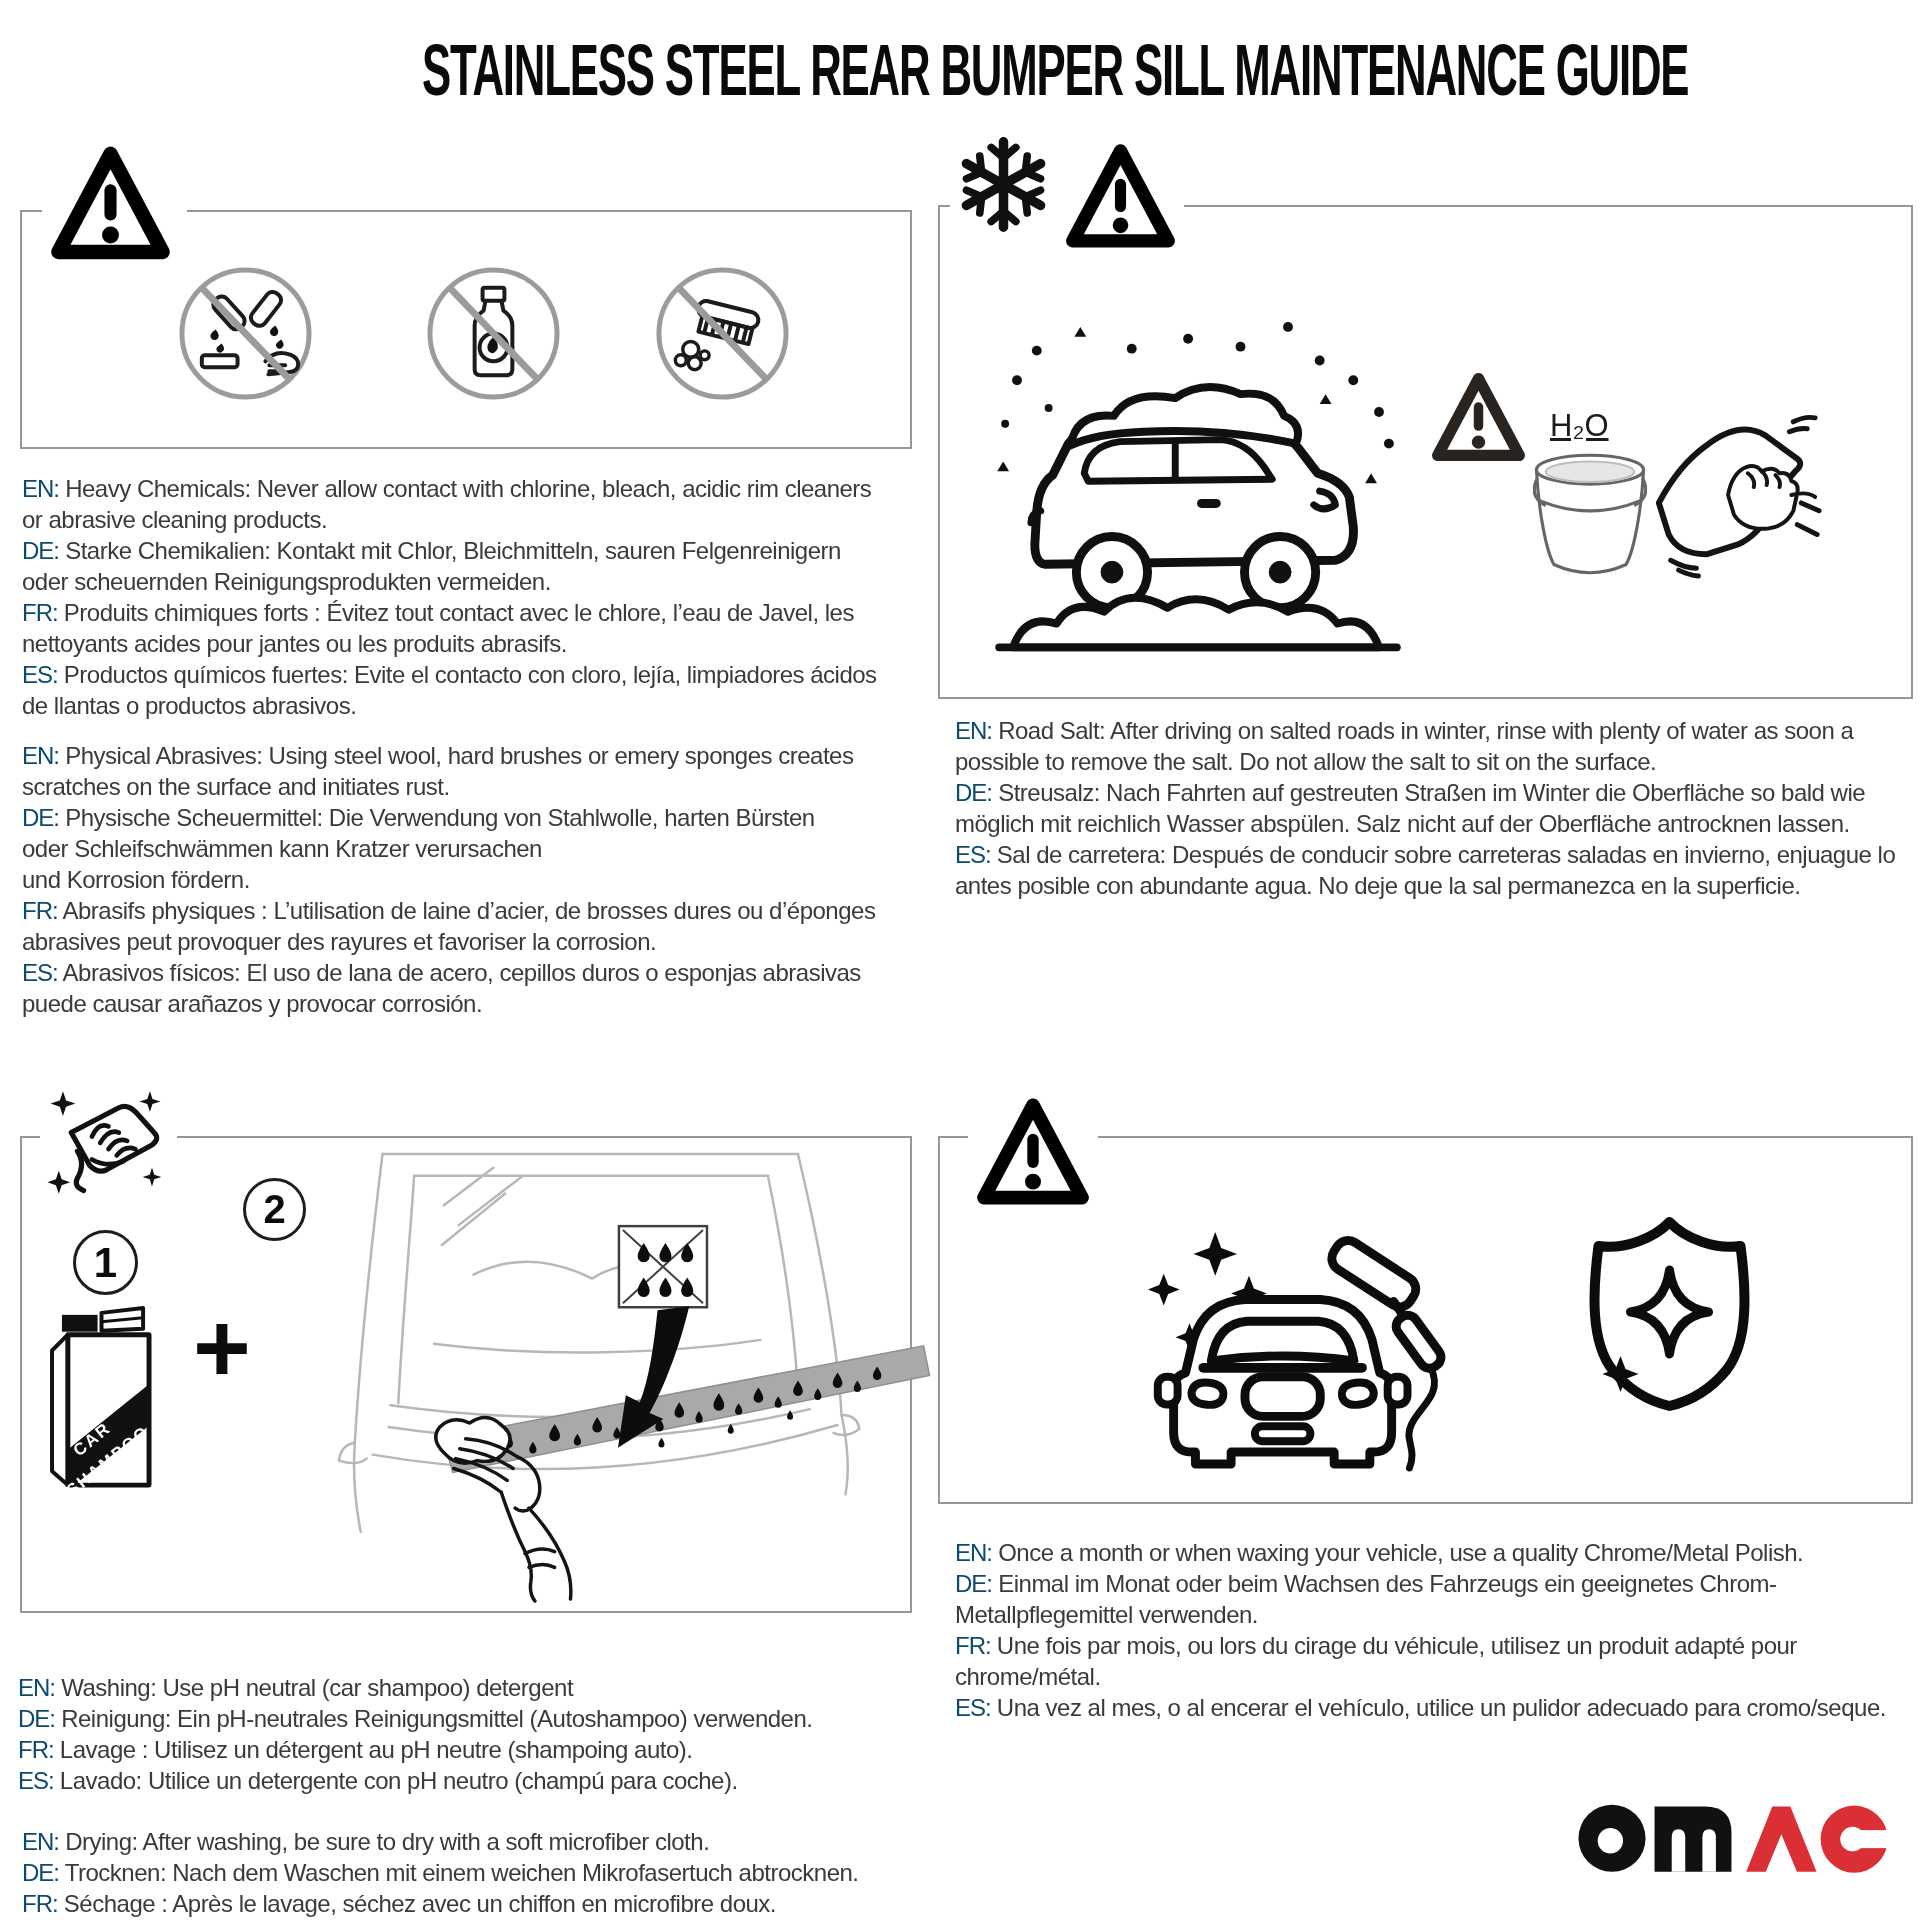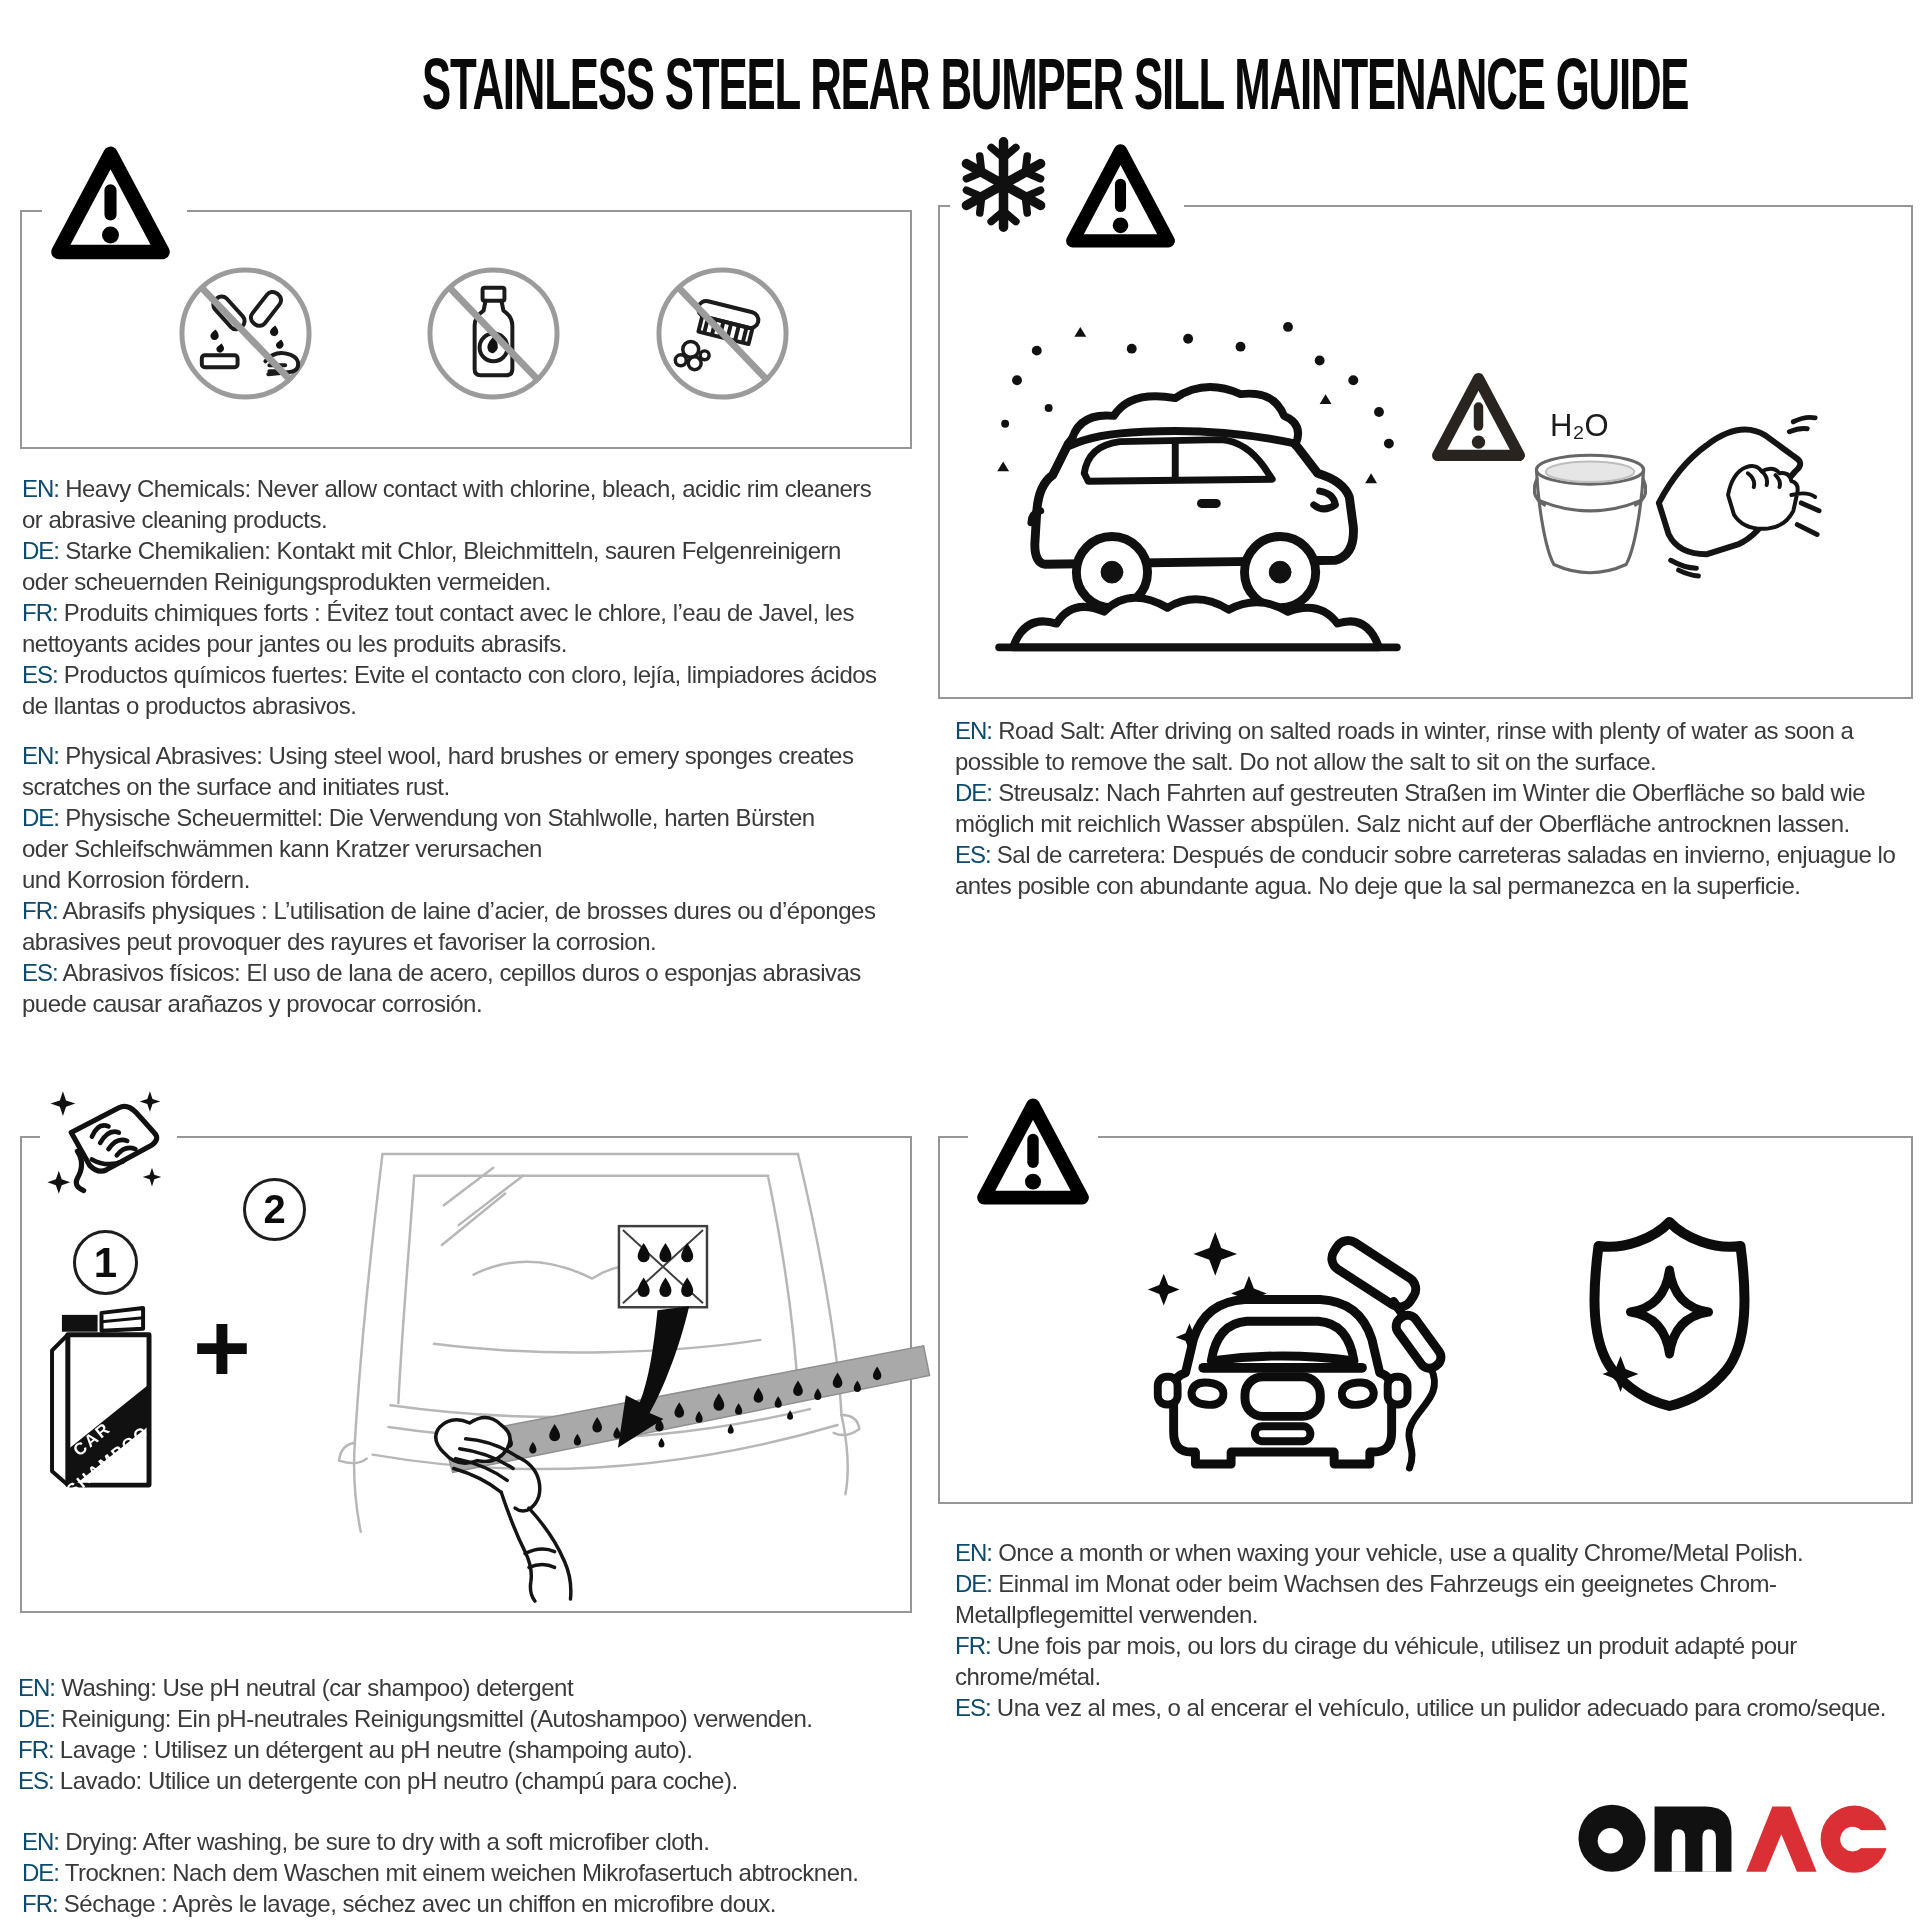--- a/index.html
+++ b/index.html
@@ -1,18 +1,18 @@
 <!DOCTYPE html>
 <html><head>
 <meta charset="utf-8">
 <style>
   html,body{margin:0;padding:0;background:#ffffff;}
   #page{position:relative;width:1927px;height:1927px;background:#fff;overflow:hidden;
         font-family:"Liberation Sans",sans-serif;}
-  .title{position:absolute;top:44px;left:0;width:1927px;text-align:center;
+  .title{position:absolute;top:30px;left:0;width:1927px;text-align:center;
          font-weight:700;color:#0a0a0a;font-size:73px;line-height:79px;}
   .title>span{display:inline-block;transform:scaleX(0.60);transform-origin:center;
          letter-spacing:-2px;white-space:nowrap;}
   .box{position:absolute;border:2px solid #969696;background:#fff;}
   .icon{position:absolute;}
   .wpad{background:#fff;}
   .tblock{position:absolute;color:#3a3a3a;font-size:24px;line-height:31px;letter-spacing:-0.5px;}
   .row b{color:#0c4a6e;font-weight:400;letter-spacing:-1px;}
   .row span{white-space:pre-line;}
   .circicon{position:absolute;width:139px;height:139px;}
@@ -176,21 +176,21 @@
   </div>
 
   <div class="icon" style="left:1431px;top:372px;">
     <svg width="95" height="91" viewBox="0 0 100 96">
       <path d="M50 7 L93 88 L7 88 Z" fill="none" stroke="#2a2421" stroke-width="12" stroke-linejoin="round"></path>
       <rect x="45" y="32" width="10" height="30" rx="5" fill="#2a2421"></rect>
       <circle cx="50" cy="74" r="7" fill="#2a2421"></circle>
     </svg>
   </div>
 
-  <div class="h2o" style="left:1550px;top:408px;">H₂O</div>
+  <div class="h2o" style="left:1550px;top:408px;text-decoration:underline;">H₂O</div>
 
   <div class="icon" style="left:1533px;top:447px;">
     <svg width="114" height="134" viewBox="0 0 110 130">
       <path d="M3 22 C5 60 12 100 20 114 Q55 130 90 114 C98 100 105 60 107 22" fill="#fff" stroke="#666" stroke-width="3"></path>
       <ellipse cx="55" cy="22" rx="52" ry="14" fill="#fff" stroke="#666" stroke-width="3"></ellipse>
       <ellipse cx="55" cy="24" rx="43" ry="10" fill="#e6e6e6" stroke="#bdbdbd" stroke-width="2"></ellipse>
       <path d="M6 52 Q55 72 104 52" fill="none" stroke="#666" stroke-width="3"></path>
       <path d="M4 30 q-9 18 8 27 M106 30 q9 18 -8 27" fill="none" stroke="#666" stroke-width="3"></path>
     </svg>
   </div>

